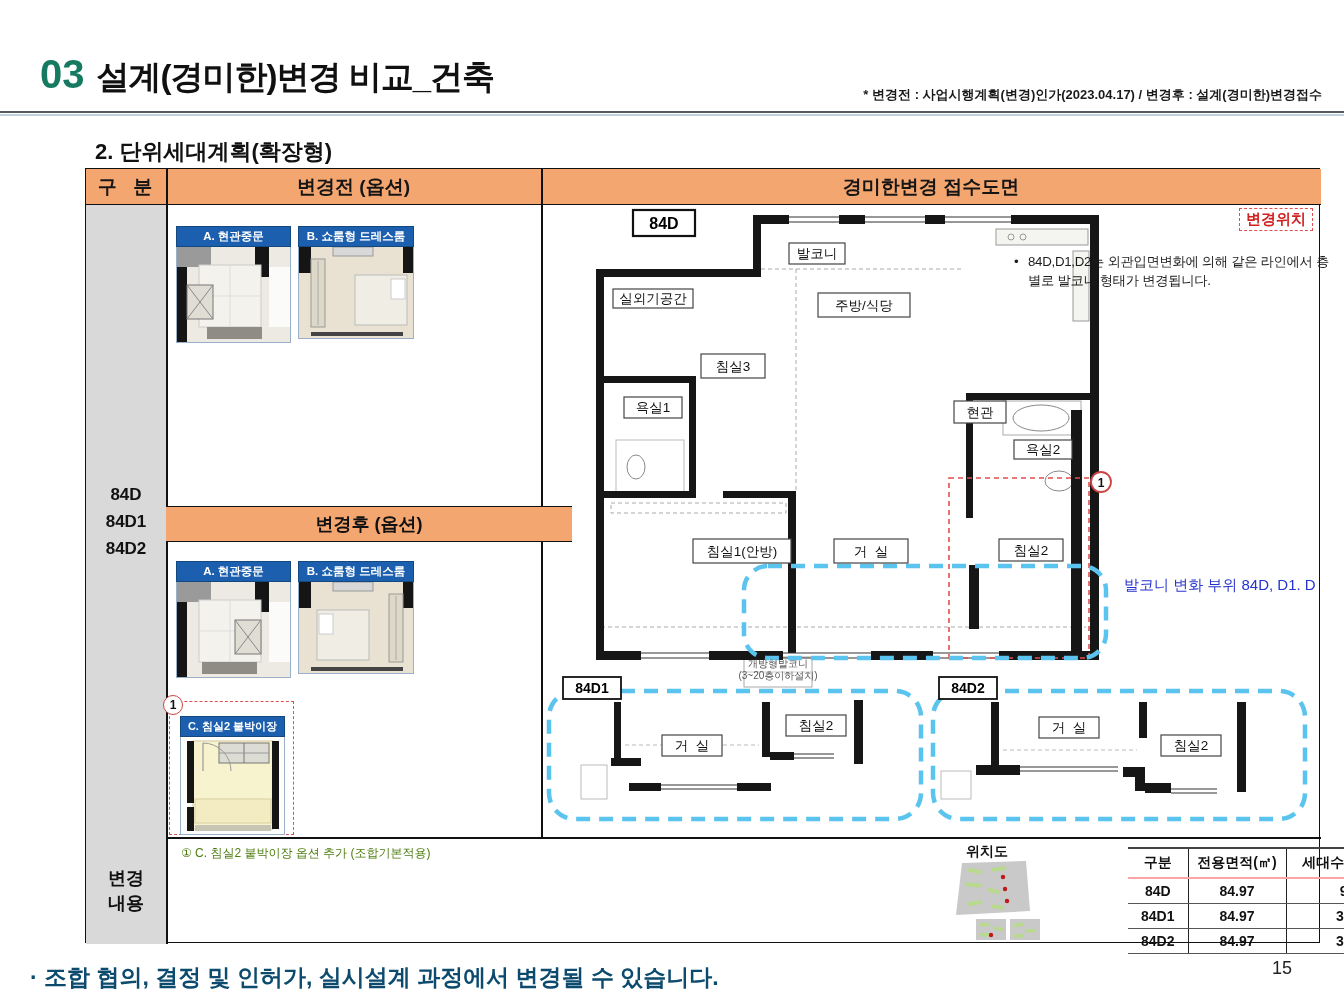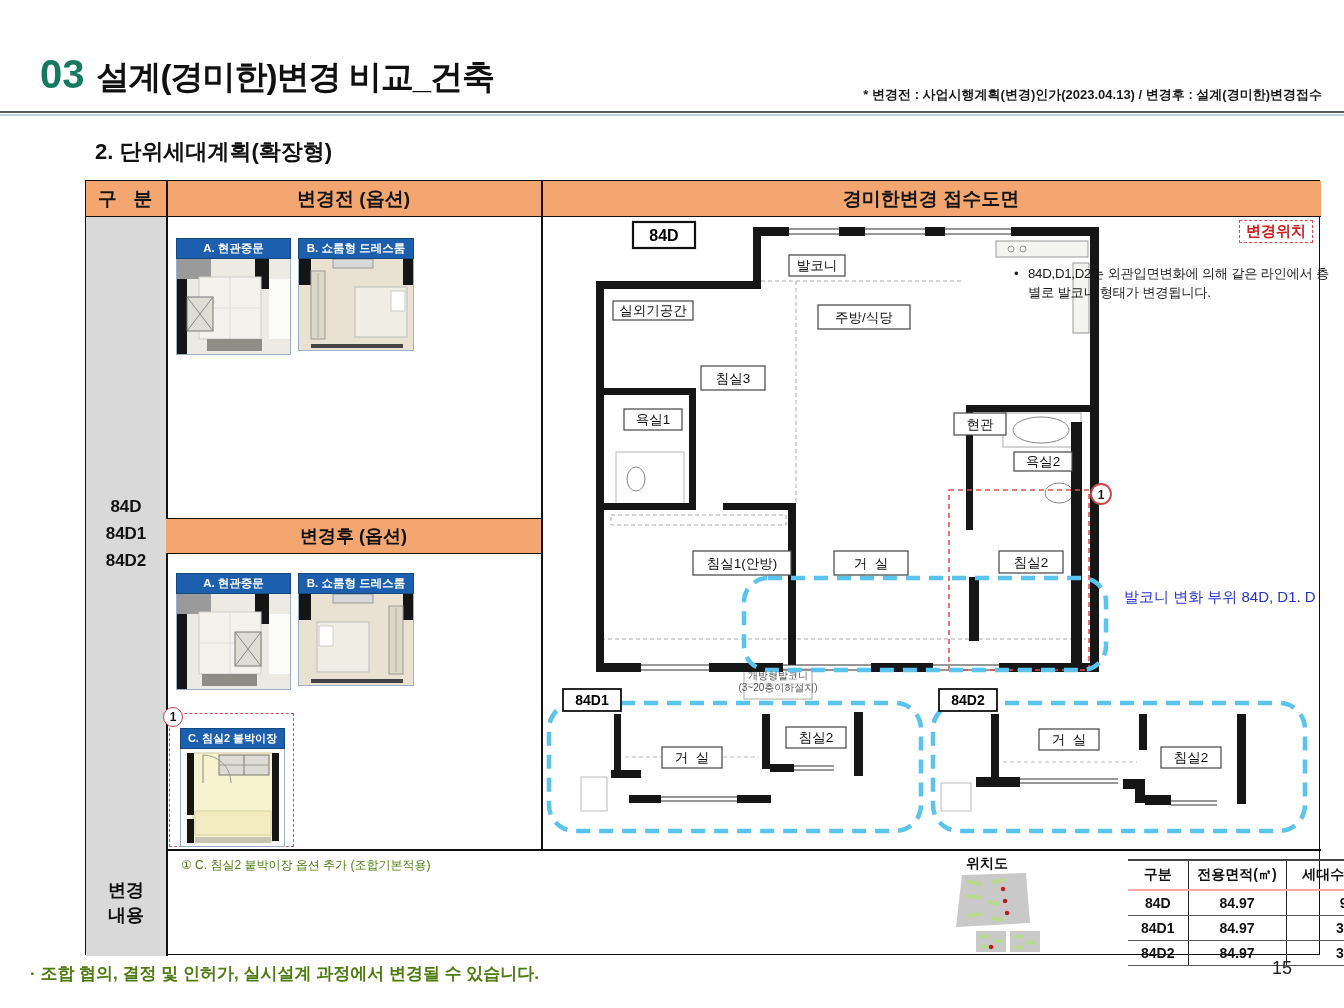--- a/index.html
+++ b/index.html
@@ -10,21 +10,21 @@
 
   
   .h-num{font-size:40px;font-weight:bold;color:#157a5f;}
   .h-title{font-size:33px;font-weight:bold;color:#101010;letter-spacing:-1px;margin-left:12px;}
   .h-note{font-size:13px;font-weight:bold;color:#1a1a1a;}
   .h-rule{left:0;top:111px;width:1344px;height:2px;background:#555a62;}
   .h-rule2{left:0;top:114px;width:1344px;height:2px;background:#c2cfdf;}
   .subtitle{font-size:22px;font-weight:bold;}
 
   
-  .tbl{left:85px;top:180px;width:1235px;height:775px;border:1.6px solid #111;box-sizing:border-box;}
+  .tbl{left:85px;top:168px;width:1235px;height:775px;border:1.6px solid #111;box-sizing:border-box;}
   .hdr-cell{top:0;height:36px;background:#f3a670;display:flex;align-items:center;justify-content:center;
             font-size:19px;font-weight:bold;color:#151515;border-bottom:1.8px solid #111;box-sizing:border-box;}
   .vline{background:#111;width:1.6px;}
   .hline{background:#111;height:1.6px;}
   .gray-cell{background:#d9d9d9;display:flex;flex-direction:column;align-items:center;justify-content:center;
              font-weight:bold;}
   .unit-ids{font-size:17px;line-height:27px;}
   .chg-label{font-size:18px;line-height:25px;}
 
   .after-bar{background:#f3a670;border-top:1.8px solid #111;border-bottom:1.8px solid #111;
@@ -51,30 +51,30 @@
   .roomtxt{font-size:13.5px;fill:#111;}
   .lbl-box{fill:#ffffff;stroke:#444;stroke-width:1.2;}
 
   
   .ut{border-collapse:collapse;table-layout:fixed;font-size:14px;font-weight:bold;text-align:center;color:#111;}
   .ut th{height:26px;border-top:2px solid #444;border-bottom:2px solid #fca5a5;}
   .ut td{height:22px;border-bottom:1.8px solid #555;}
   .ut th+th,.ut td+td{border-left:1.2px solid #222;}
   .loc-title{font-size:14px;font-weight:bold;}
 
-  .foot-note{font-size:17px;font-weight:bold;color:#4d7c0f;}
+  .foot-note{font-size:23px;font-weight:bold;color:#0c4a6e;}
   .pagenum{font-size:18px;color:#222;}
 </style>
 </head>
 <body>
 
 <div class="abs" style="left:40px;top:52px;">
   <span class="h-num pre">03</span><span class="h-title pre">설계(경미한)변경 비교_건축</span>
 </div>
-<div class="abs h-note pre" style="right:22px;top:86px;">* 변경전 : 사업시행계획(변경)인가(2023.04.13) / 변경후 : 설계(경미한)변경접수</div>
+<div class="abs h-note pre" style="right:22px;top:86px;">* 변경전 : 사업시행계획(변경)인가(2023.04.17) / 변경후 : 설계(경미한)변경접수</div>
 <div class="abs h-rule"></div>
 <div class="abs h-rule2"></div>
 
 <div class="abs subtitle pre" style="left:95px;top:137px;">2. 단위세대계획(확장형)</div>
 
 <div class="abs tbl">
 
   <div class="abs hdr-cell pre" style="left:0;width:80px;letter-spacing:2px;">구  분</div>
   <div class="abs hdr-cell pre" style="left:455px;width:780px;">경미한변경 접수도면</div>
   <div class="abs hdr-cell pre" style="left:80px;width:375px;">변경전 (옵션)</div>
@@ -114,21 +114,21 @@
       <rect x="104" y="0" width="12" height="26" fill="#151515"></rect>
       <rect x="34" y="0" width="40" height="9" fill="#d8d8d8" stroke="#999"></rect>
       <rect x="12" y="12" width="14" height="68" fill="#ded8c8" stroke="#999"></rect>
       <line x1="19" y1="14" x2="19" y2="78" stroke="#aaa"></line>
       <rect x="56" y="28" width="52" height="50" fill="#f0ede4" stroke="#bbb"></rect>
       <rect x="92" y="32" width="14" height="20" fill="#fff" stroke="#ccc"></rect>
       <rect x="12" y="85" width="92" height="4" fill="#444"></rect>
     </svg>
   </div>
 
-  <div class="abs after-bar pre" style="left:80px;top:337px;width:375px;height:36px;">변경후 (옵션)</div>
+  <div class="abs after-bar pre" style="left:80px;top:337px;width:406px;height:36px;">변경후 (옵션)</div>
 
   <div class="abs card" style="left:90px;top:392px;width:115px;">
     <div class="bar pre">A. 현관중문</div>
     <svg width="115" height="96">
       <rect width="115" height="96" fill="#eceae3"></rect>
       <rect x="0" y="0" width="34" height="20" fill="#9a9a9a"></rect>
       <rect x="0" y="20" width="10" height="76" fill="#151515"></rect>
       <rect x="78" y="0" width="14" height="30" fill="#151515"></rect>
       <rect x="22" y="18" width="62" height="62" fill="#f4f2ec" stroke="#ccc"></rect>
       <line x1="53" y1="18" x2="53" y2="80" stroke="#ddd"></line>

